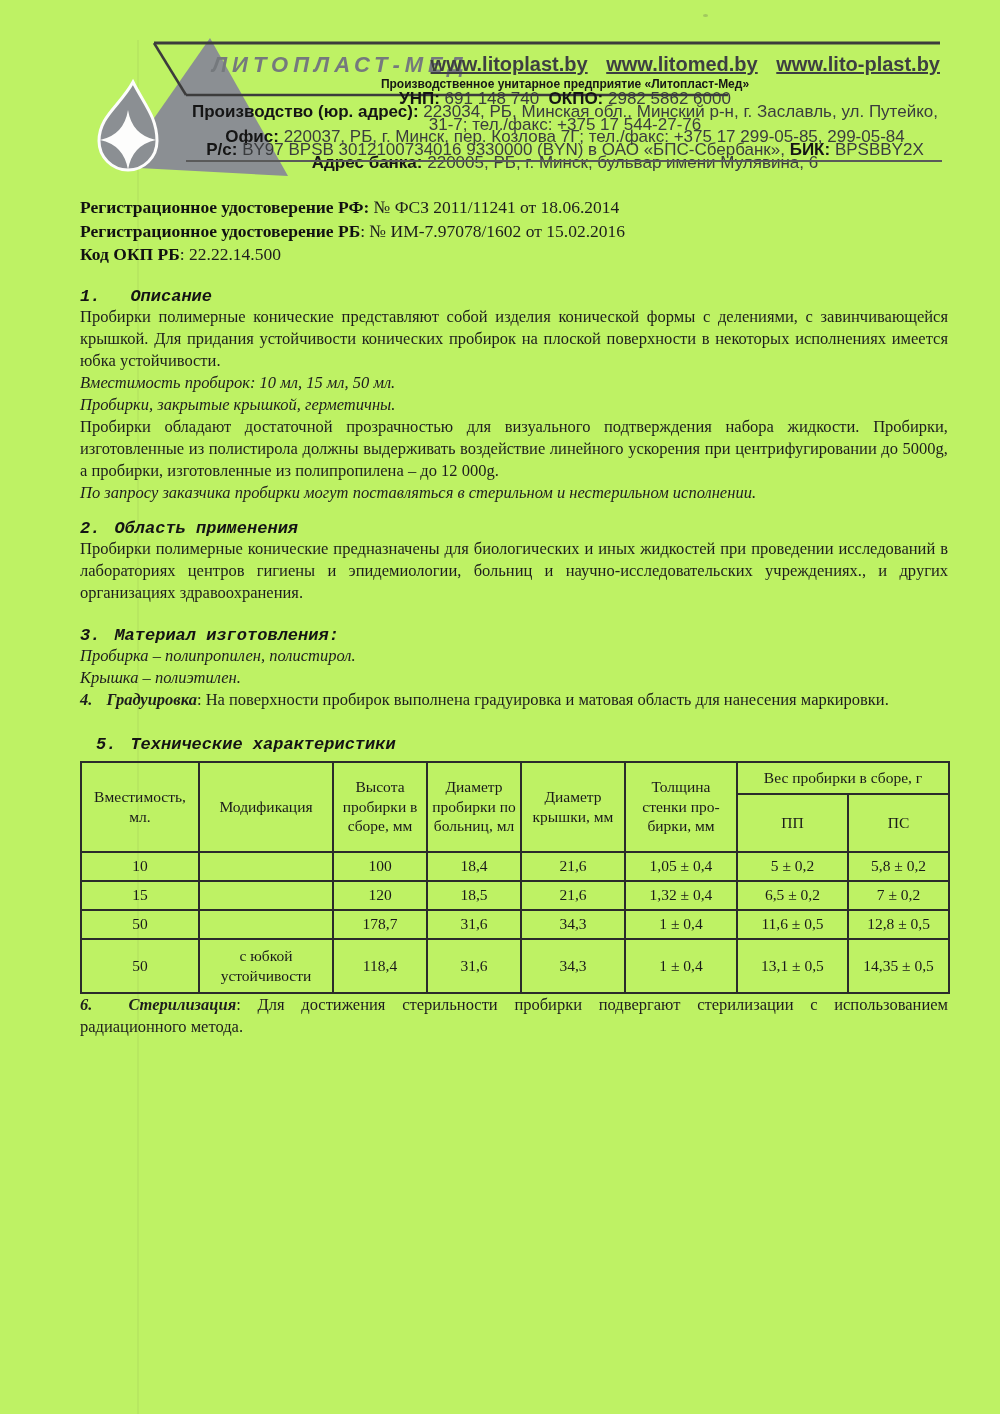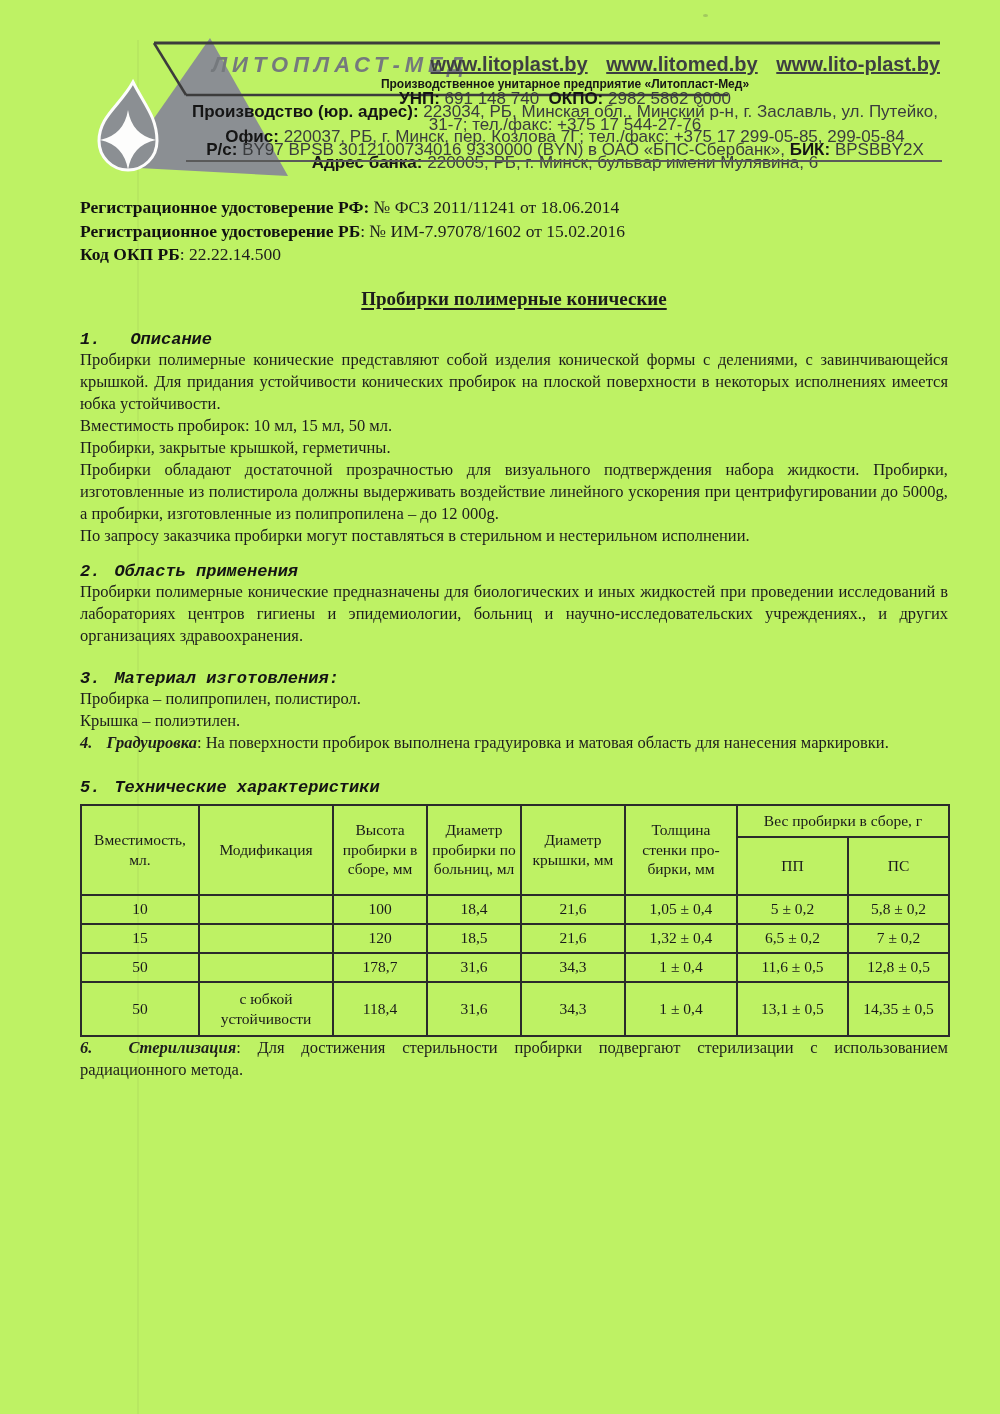--- a/index.html
+++ b/index.html
@@ -46,25 +46,25 @@
     text-decoration:underline; text-decoration-thickness:2px; text-underline-offset:3px; }
 
   .sec-h { font-size:17px; font-weight:bold; font-style:italic; color:#141414;font-family:Liberation Mono, monospace; }
   .sec-num { font-weight:bold; font-style:italic; margin-right:14px; }
   .sec-num.wide { margin-right:30px; }
   .sec-num.xwide { margin-right:36px; }
   .s1 { margin-top:20px; }
   .s2 { margin-top:15px; }
   .s3 { margin-top:22px; }
   .s4 { margin-top:24px; }
-  .s5 { margin-top:24px; }
+  .s5 { margin-top:24px;margin-left:16px; }
   .s6 { margin-top:24px; }
 
   .para { margin:0; font-size:16.5px; line-height:22px; text-align:justify; }
-  .para.loose { text-align:left; }
+  .para.loose { text-align:left;font-style:italic; }
   .hang { padding-left:27px; text-indent:-27px; text-align:justify; }
   .inline-h { font-weight:bold; font-style:italic; }
 
   
   table.specs { margin-top:7px; width:868px; border-collapse:collapse; table-layout:fixed; }
   table.specs td, table.specs th {
     border:2px solid #2b2b2b; font-weight:normal; font-size:15.5px; line-height:1.25;
     text-align:center; vertical-align:middle; padding:1px 4px; color:#1a1a1a;
   }
   .prewrap { white-space:pre-line;margin-top:14px; }
@@ -141,21 +141,20 @@
         <span>№ ФСЗ 2011/11241 от 18.06.2014</span>
       </div>
       <div class="reg-line">
         <b>Регистрационное удостоверение РБ</b><span>: № ИМ-7.97078/1602 от 15.02.2016</span>
       </div>
       <div class="reg-line">
         <b>Код ОКП РБ</b><span>: 22.22.14.500</span>
       </div>
     </div>
 
-    <div class="doc-subtitle">Пробирки полимерные конические</div>
 
     <div class="sec-h s1">
       <span class="sec-num wide">1.</span><span>Описание</span>
     </div>
     <p class="para">Пробирки полимерные конические представляют собой изделия конической формы с делениями, с завинчивающейся крышкой. Для придания устойчивости конических пробирок на плоской поверхности в некоторых исполнениях имеется юбка устойчивости.</p>
     <p class="para loose">Вместимость пробирок: 10 мл, 15 мл, 50 мл.</p>
     <p class="para loose">Пробирки, закрытые крышкой, герметичны.</p>
     <p class="para">Пробирки обладают достаточной прозрачностью для визуального подтверждения набора жидкости. Пробирки, изготовленные из полистирола должны выдерживать воздействие линейного ускорения при центрифугировании до 5000g, а пробирки, изготовленные из полипропилена – до 12 000g.</p>
     <p class="para loose">По запросу заказчика пробирки могут поставляться в стерильном и нестерильном исполнении.</p>
 

